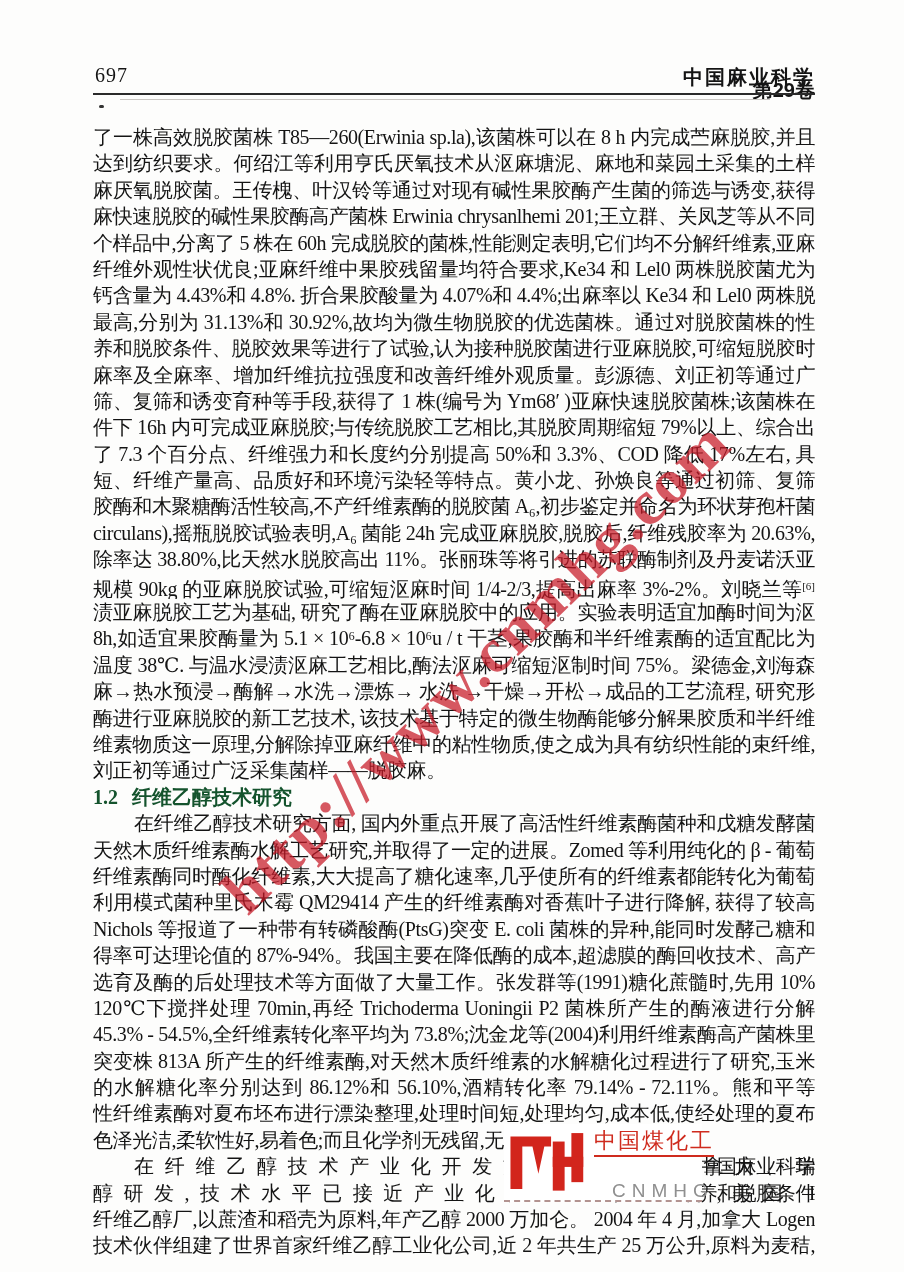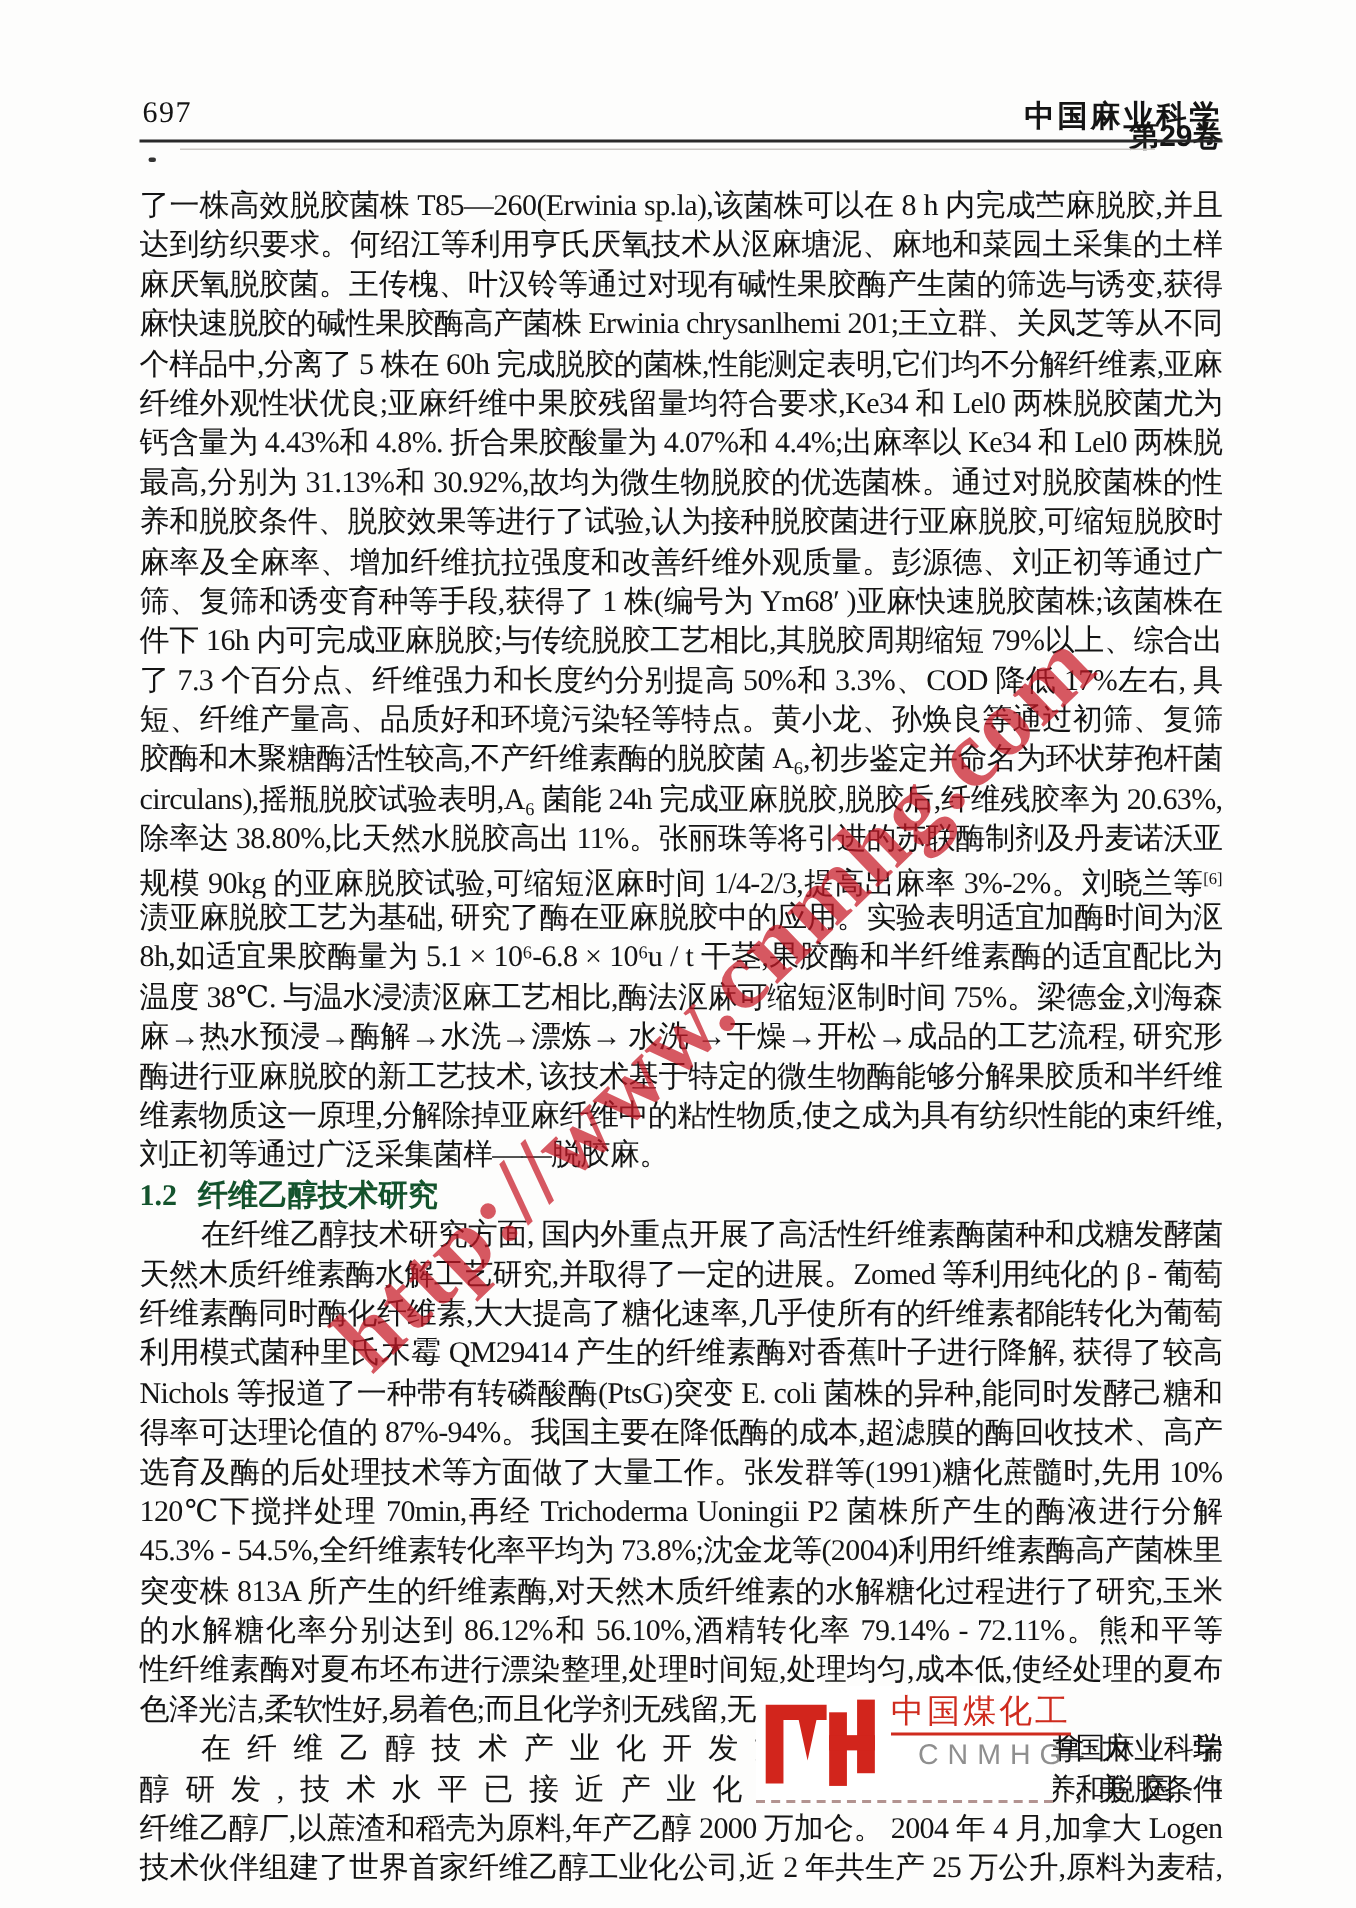--- a/index.html
+++ b/index.html
@@ -43,21 +43,21 @@
     font-size:64px;letter-spacing:2px;color:rgba(198,24,38,0.72);
     white-space:nowrap;z-index:5;pointer-events:none;
   }
   
   .logo{
     position:absolute;left:504px;top:1124px;width:198px;height:78px;
     background:#ffffff;z-index:6;display:flex;align-items:flex-start;
     border-bottom:2px dashed #b29390;box-sizing:border-box;padding-top:4px;
   }
   .logo .mark{width:84px;height:66px;flex:0 0 auto;}
-  .logo .ltxt{margin-left:6px;display:flex;flex-direction:column;}
+  .logo .ltxt{margin-left:6px;display:flex;flex-direction:column;gap:20px;}
   .logo .lcn{
     font-family:"Liberation Sans","DejaVu Sans",sans-serif;
     font-size:22px;line-height:26px;color:#cf2b1e;letter-spacing:2px;
     border-bottom:2px solid #cf2b1e;padding-bottom:1px;white-space:nowrap;
   }
   .logo .len{
     font-family:"Liberation Sans","DejaVu Sans",sans-serif;
     font-size:19px;line-height:24px;color:#8f8f8f;letter-spacing:6px;margin-top:2px;margin-left:18px;
   }
 </style>

